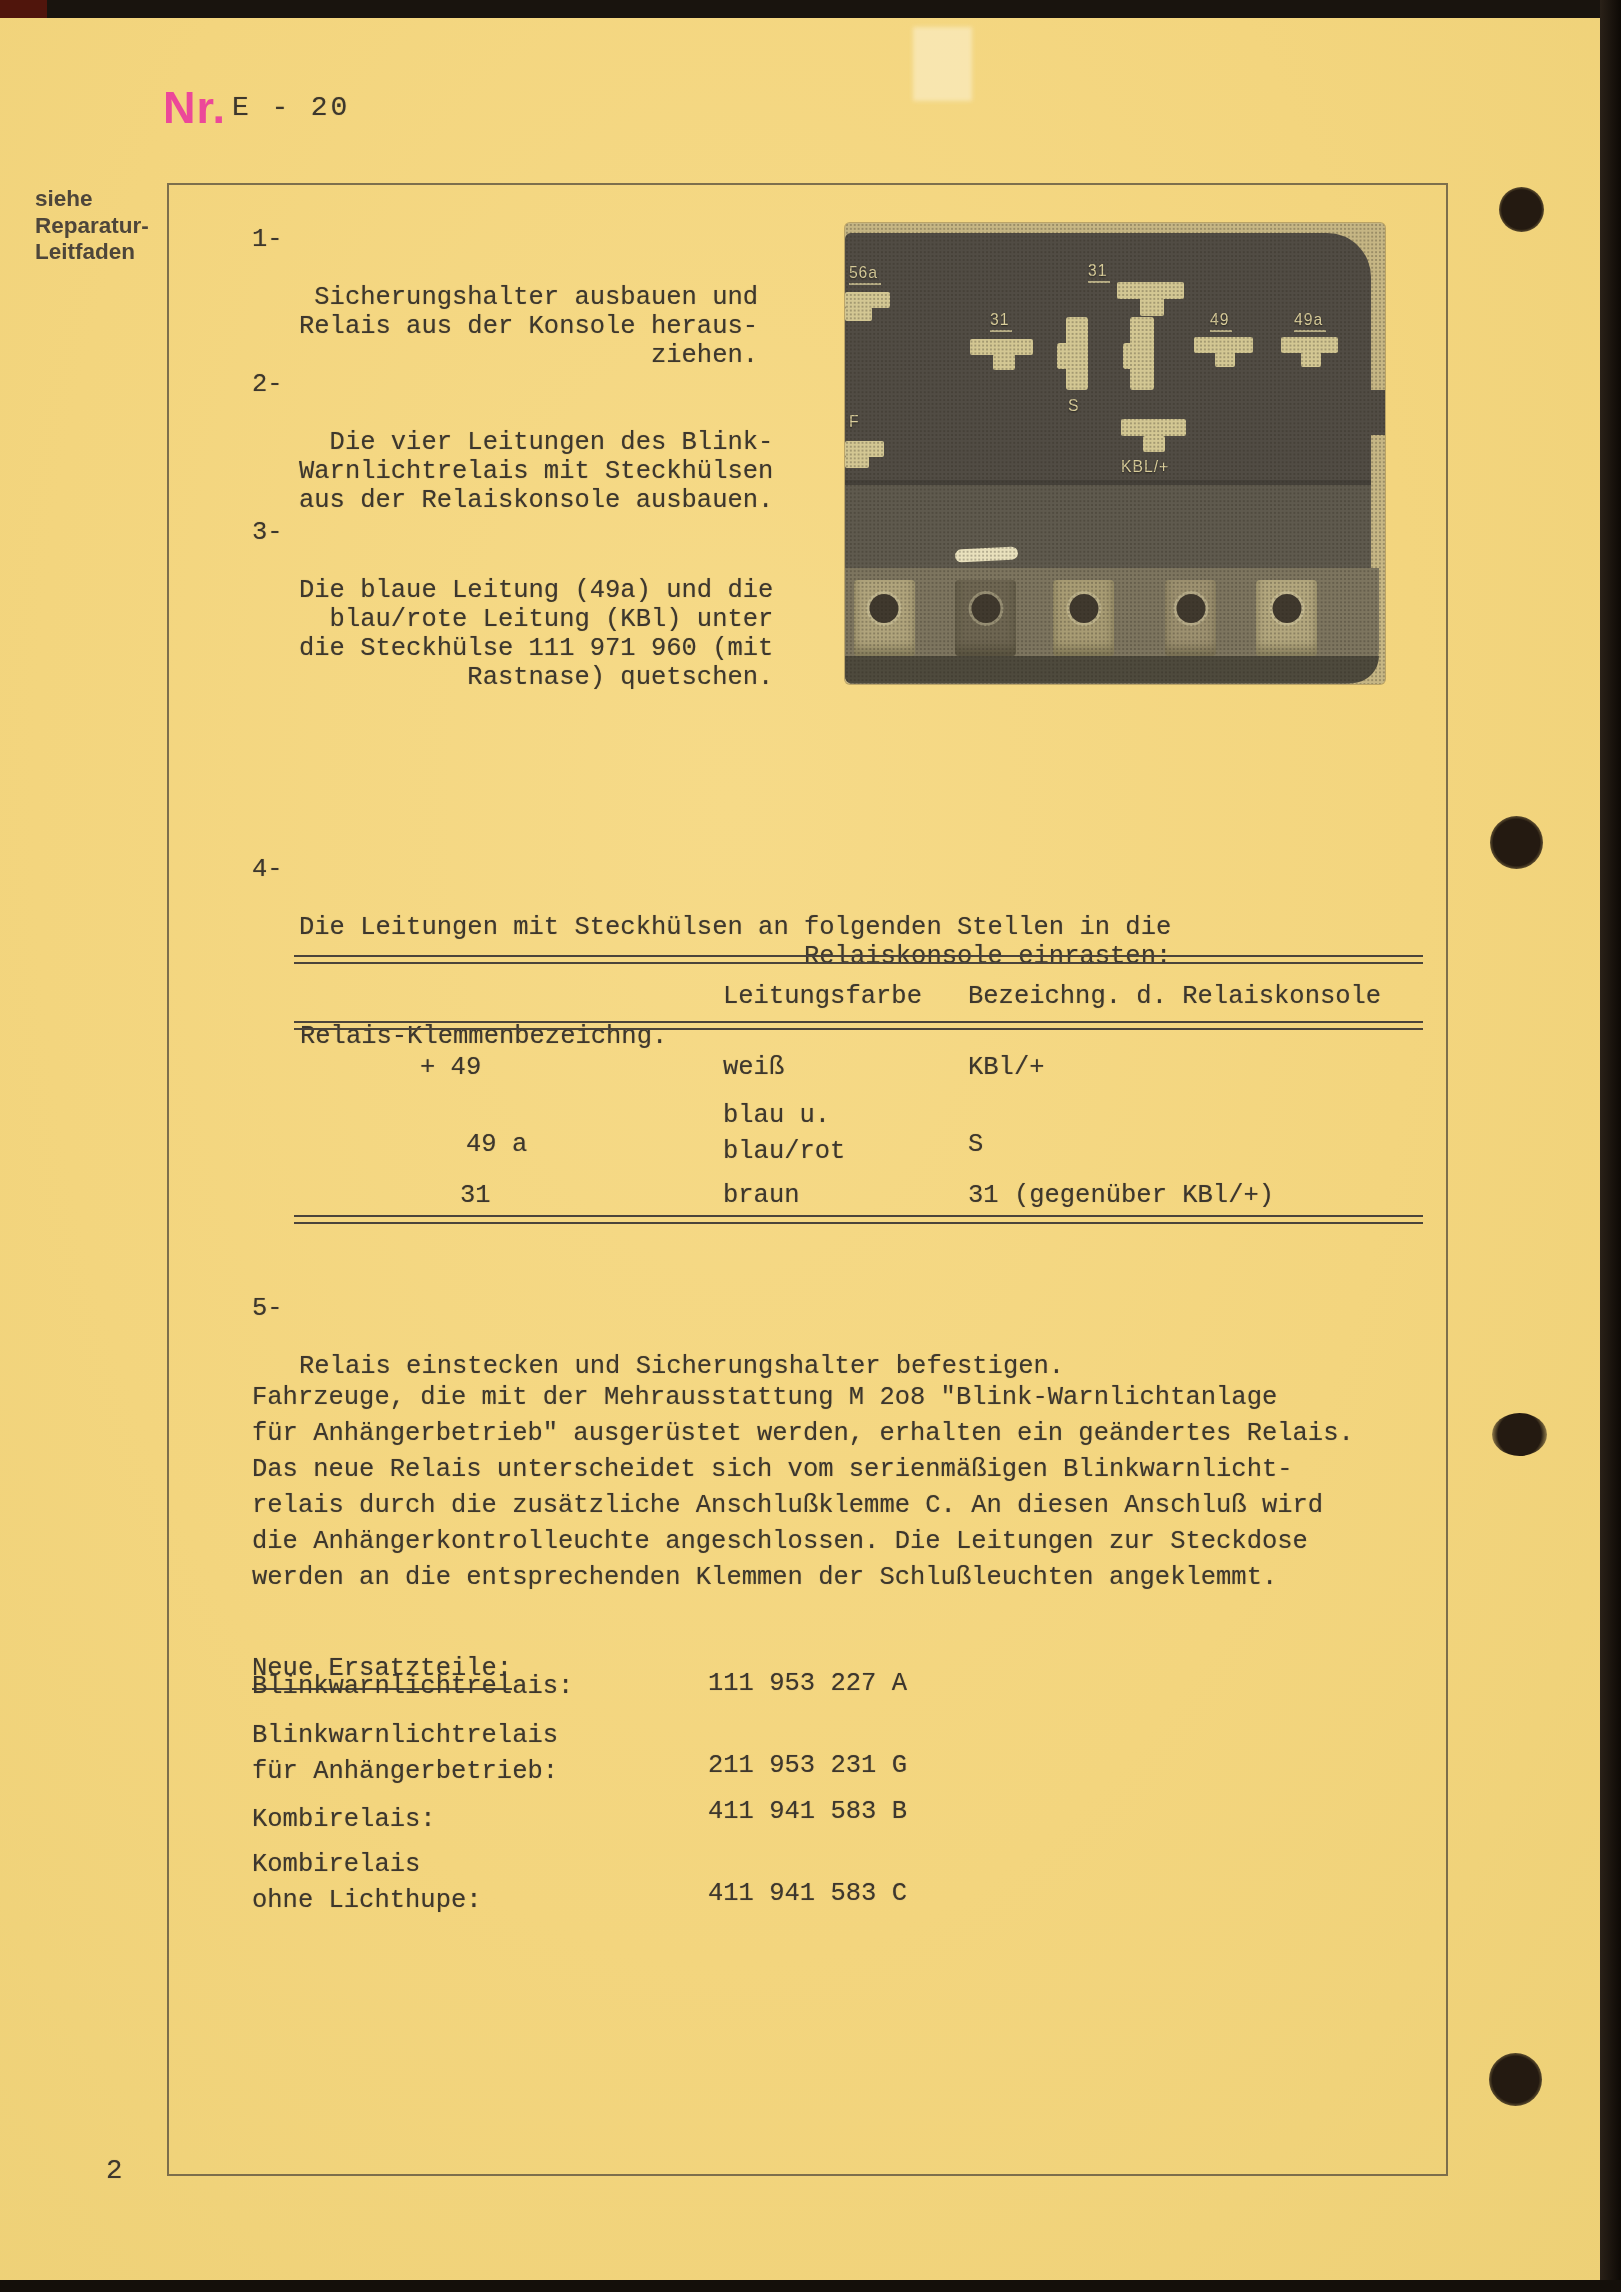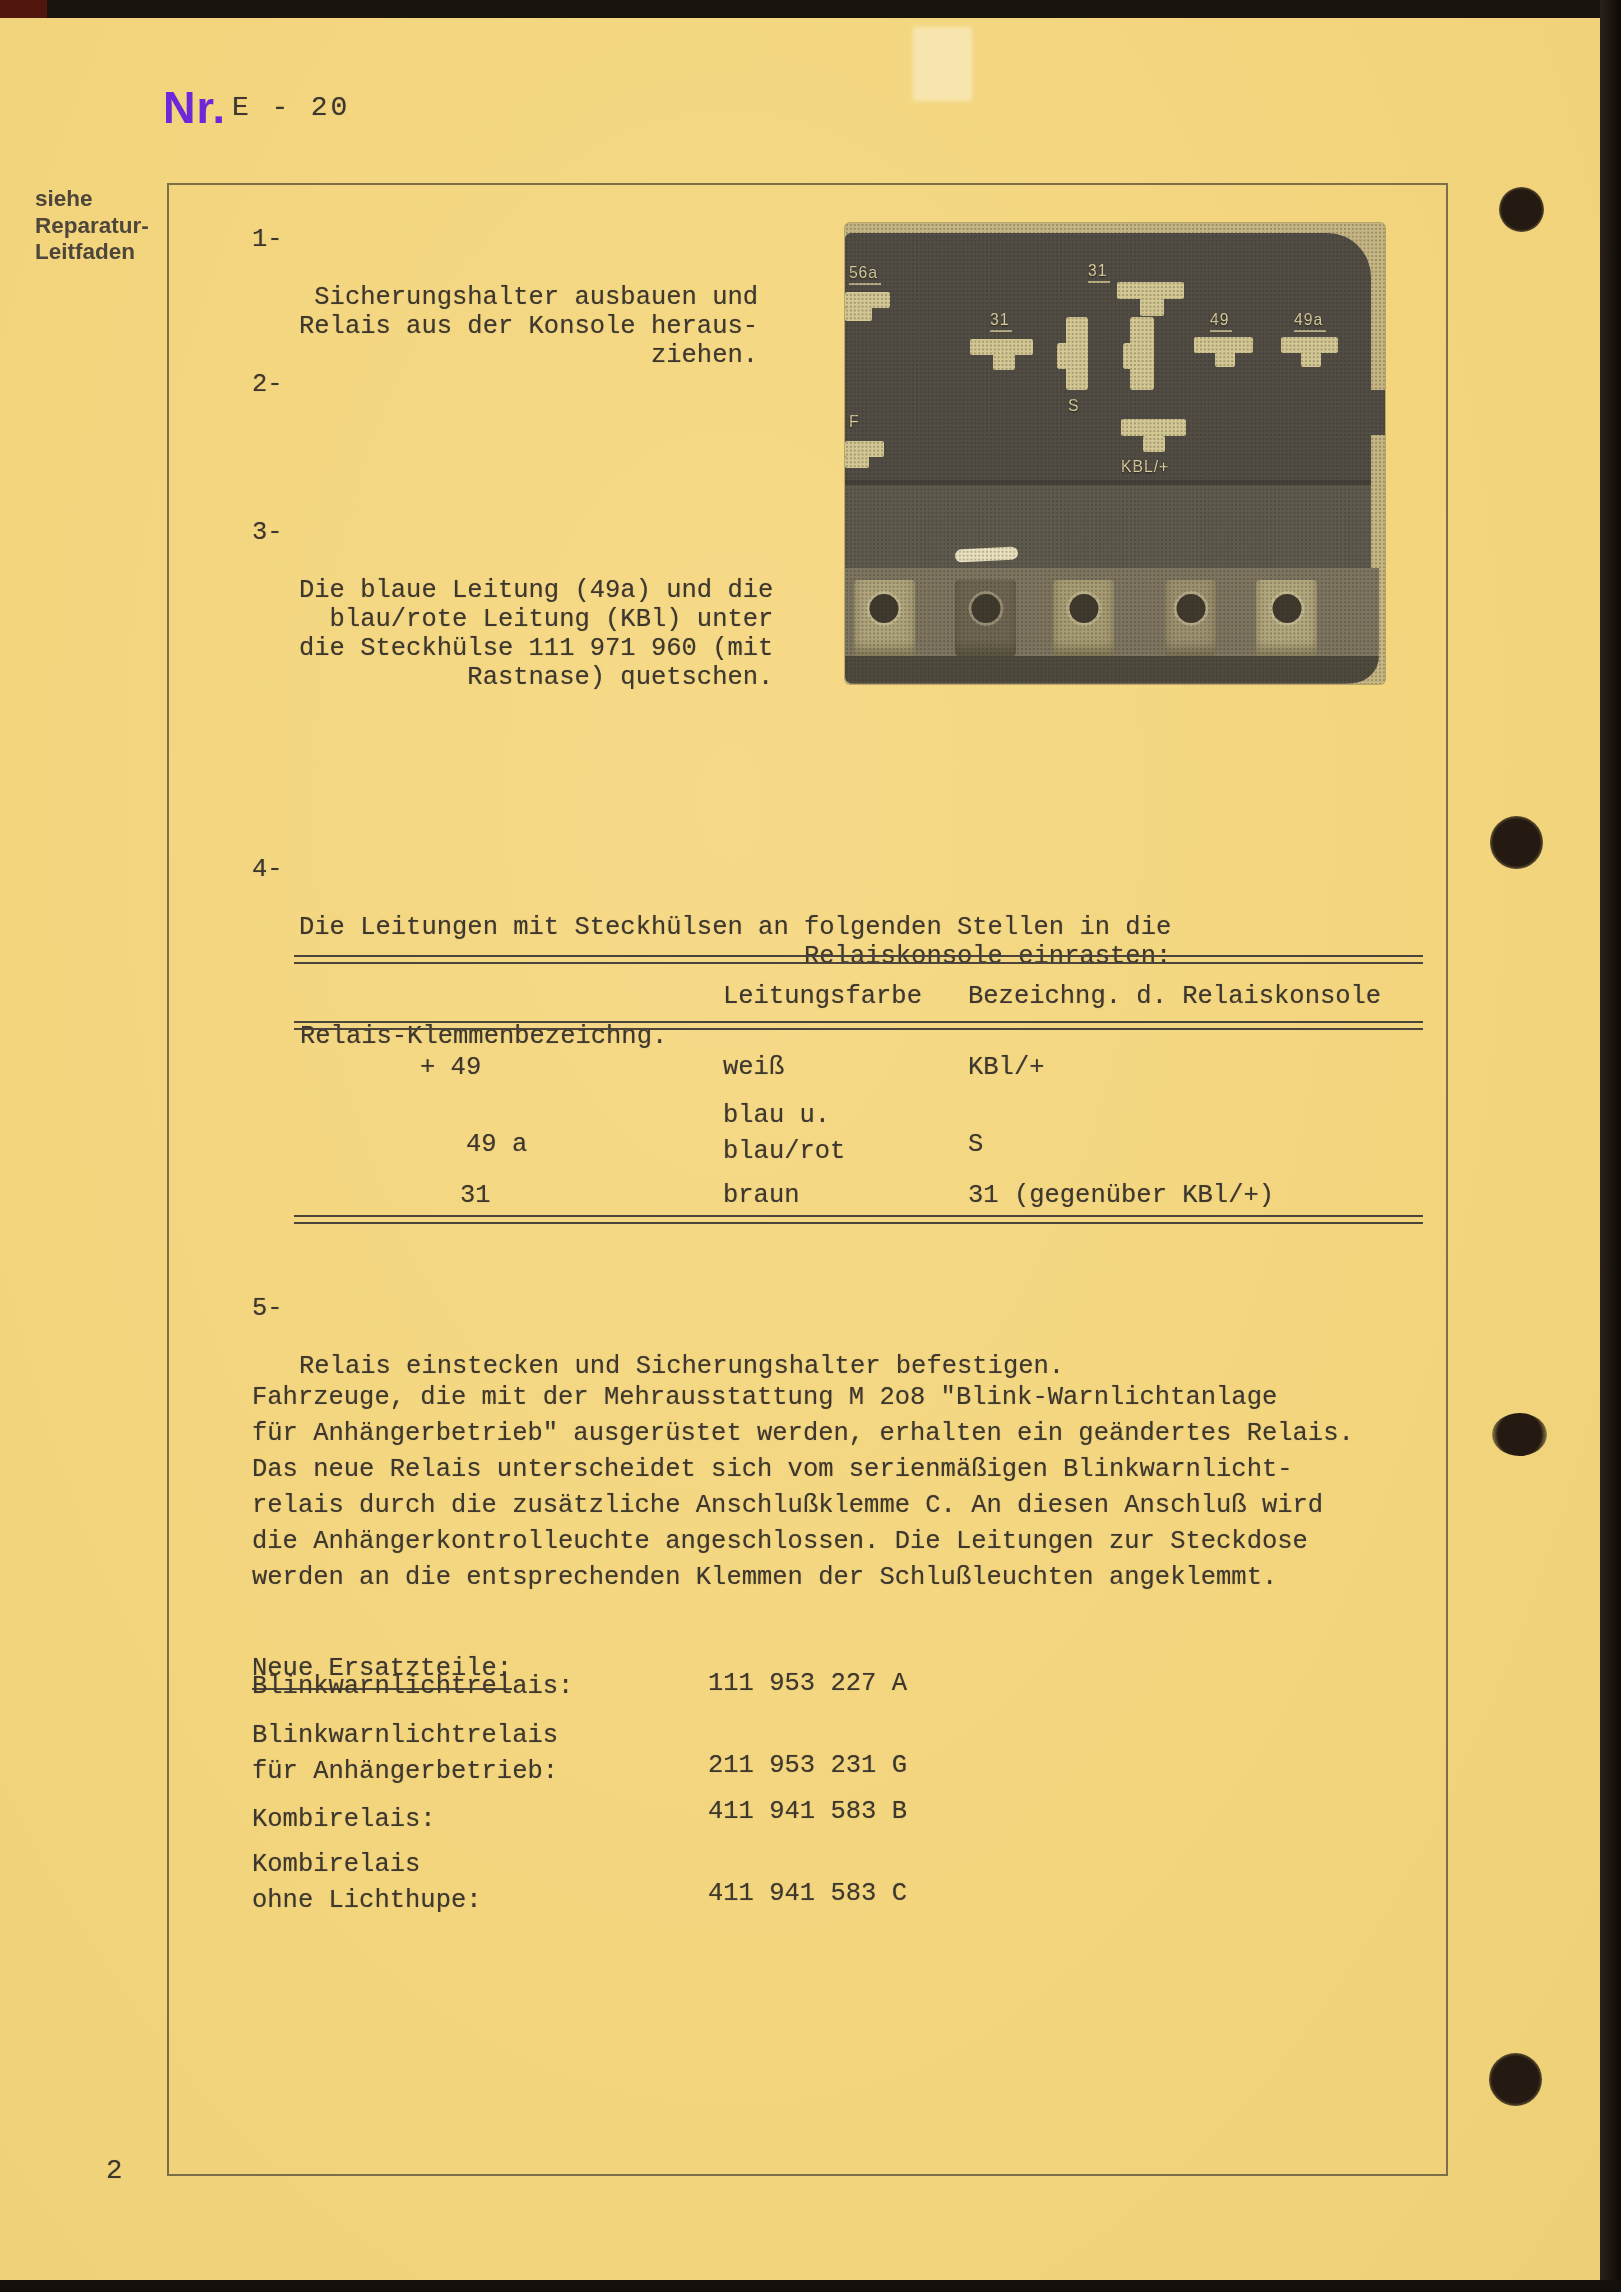--- a/index.html
+++ b/index.html
@@ -12,21 +12,21 @@
   .abs{position:absolute;}
   .tw{font-family:"Liberation Mono", monospace;font-size:25.5px;line-height:29px;color:#3d372d;white-space:pre-line;text-shadow:0 0 1px rgba(61,55,45,.45);}
   .tw-wide{line-height:36px;}
   
   .edge-top{left:0;top:0;width:1621px;height:17.6px;background:#19140e;}
   .edge-right{top:0;right:0;width:20.6px;height:2293px;background:linear-gradient(to right,#2a2118,#0d0905);}
   .edge-bottom{left:0;top:2280px;width:1621px;height:12.7px;background:#140f0a;}
   .corner-blob{left:0;top:0;width:47px;height:17.6px;background:#50150c;}
   .scan-patch{left:913px;top:27.4px;width:59px;height:74px;background:rgba(251,243,214,.55);filter:blur(2px);}
   
-  .nr-label{left:163px;top:82px;font-family:"Liberation Sans",sans-serif;font-weight:bold;font-size:45px;color:#6d28d9;letter-spacing:1px;}
+  .nr-label{left:163px;top:82px;font-family:"Liberation Sans",sans-serif;font-weight:bold;font-size:45px;color:#ec4899;letter-spacing:1px;}
   .nr-value{left:232px;top:93px;font-size:28px;letter-spacing:2.9px;}
   .margin-note{left:35px;top:186px;font-family:"Liberation Sans",sans-serif;font-weight:bold;font-size:22.5px;line-height:26.5px;color:#4e463a;white-space:pre-line;}
   .page-number{left:106px;top:2156px;font-size:27.4px;}
   
   .content-box{left:167px;top:183px;width:1277px;height:1989px;border:2px solid rgba(95,85,64,.8);}
   
   .step{position:absolute;left:252px;}
   .step .num{position:absolute;left:0;top:0;}
   .step .body{margin-left:47px;text-align:right;}
   
@@ -76,20 +76,23 @@
 <div class="abs content-box"></div>
 
 <div class="step tw" style="top:225px;">
   <span class="num">1-</span>
   <div class="body">Sicherungshalter ausbauen und
 Relais aus der Konsole heraus-
 ziehen.</div>
 </div>
 <div class="step tw" style="top:370px;">
   <span class="num">2-</span>
+  <div class="body">Die vier Leitungen des Blink-
+Warnlichtrelais mit Steckhülsen
+aus der Relaiskonsole ausbauen.</div>
 </div>
 <div class="step tw" style="top:518px;">
   <span class="num">3-</span>
   <div class="body">Die blaue Leitung (49a) und die
 blau/rote Leitung (KBl) unter
 die Steckhülse 111 971 960 (mit
 Rastnase) quetschen.</div>
 </div>
 
 <div class="abs photo">

